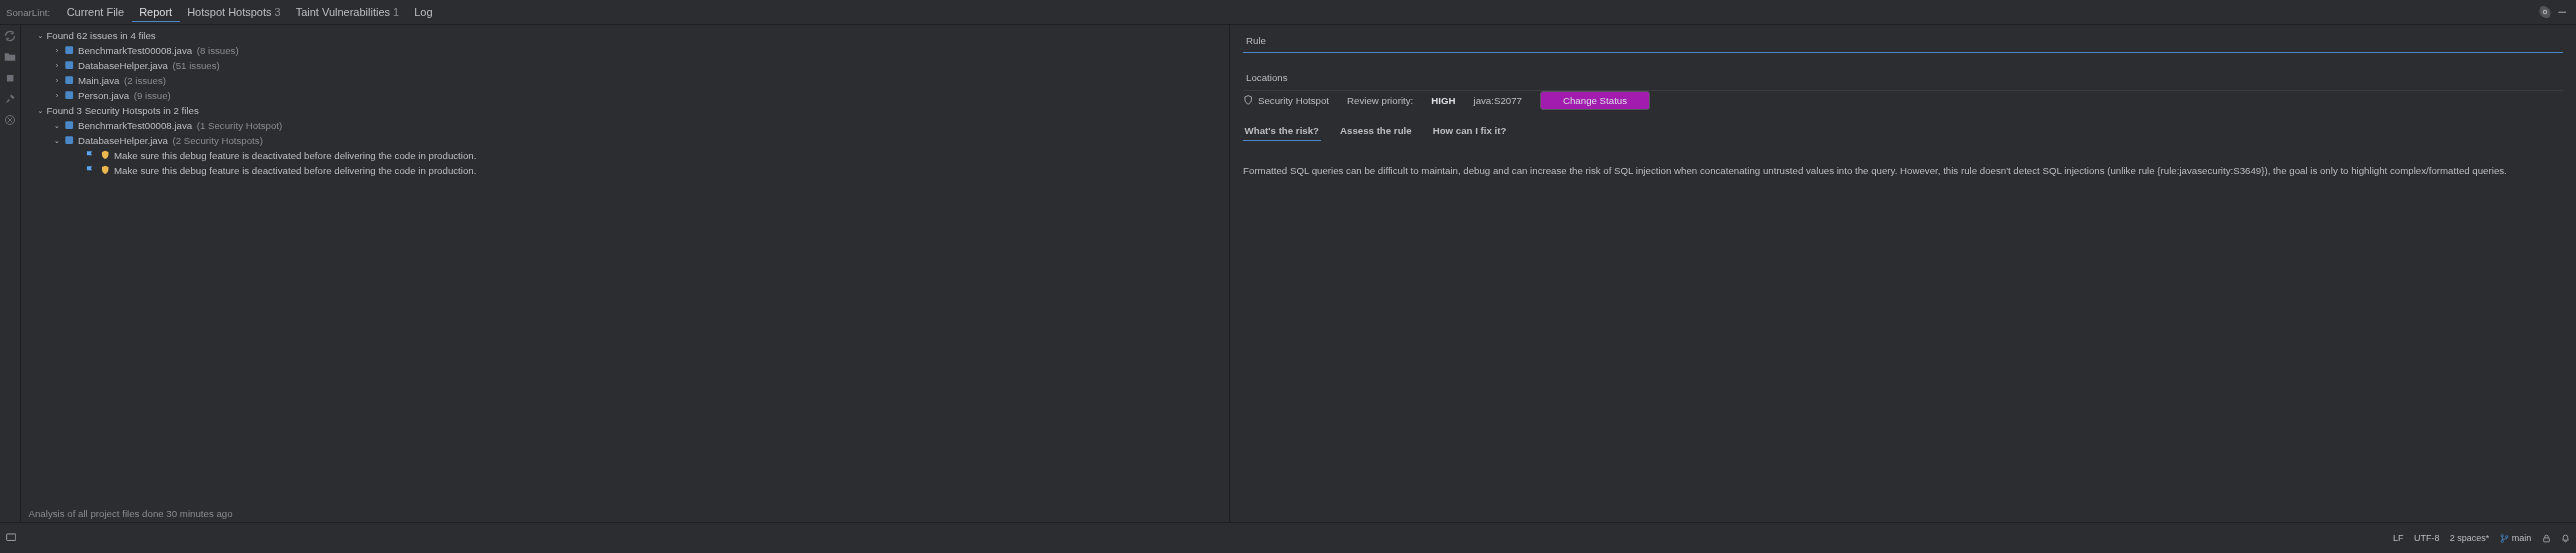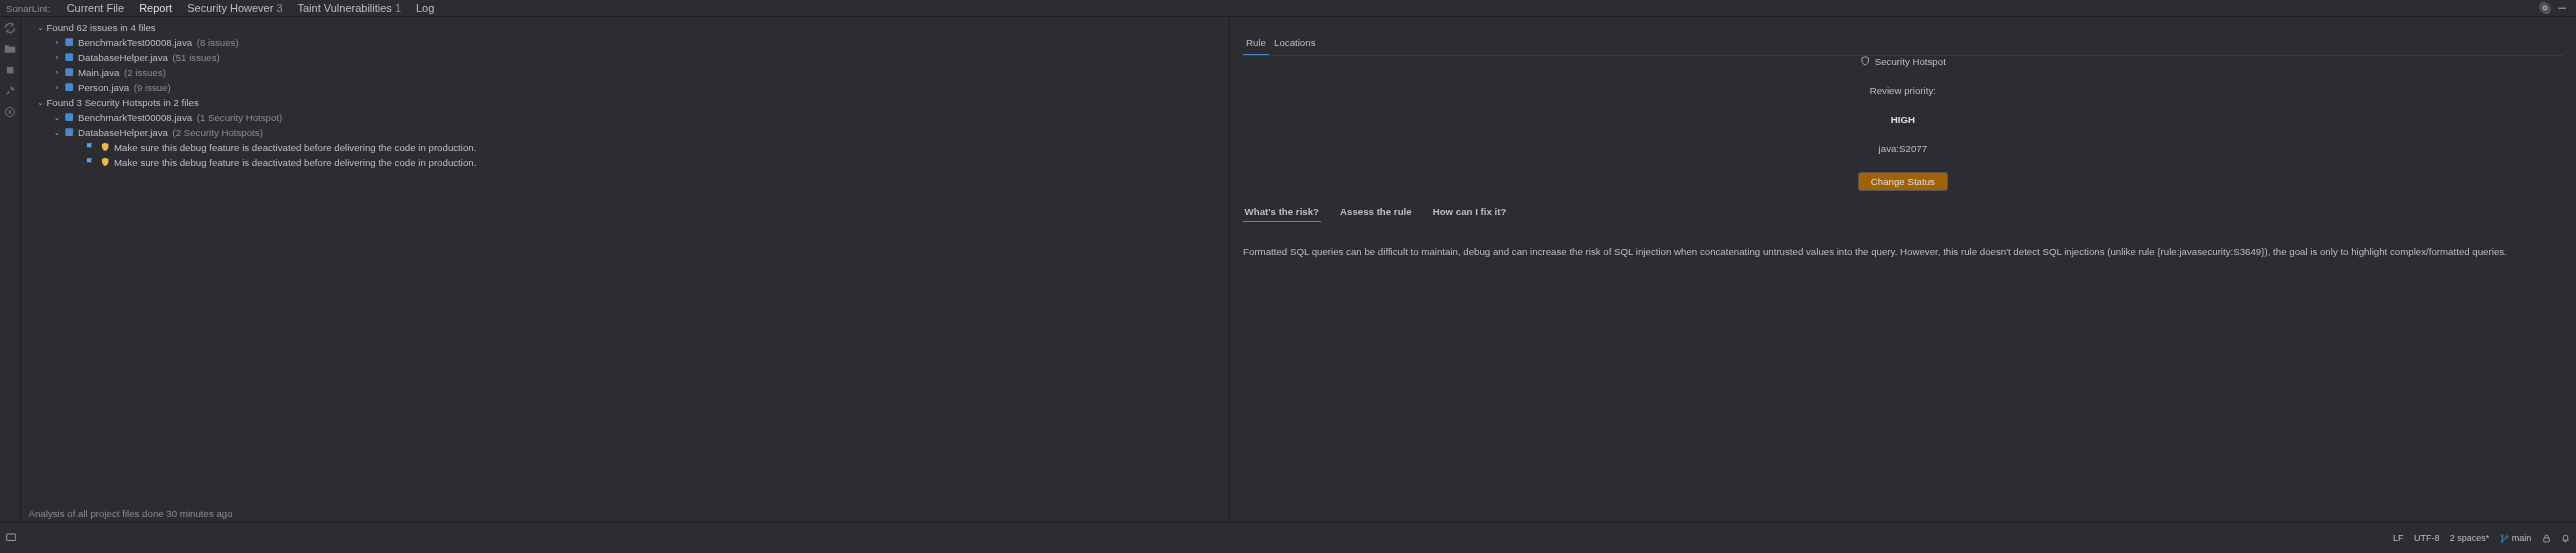--- a/index.html
+++ b/index.html
@@ -12,21 +12,21 @@
   width: 2576px;
   overflow: hidden;
   display: flex;
   flex-direction: column;
 }
 .toolbar {
   display: flex;
   align-items: center;
   background: #2b2d30;
   border-bottom: 0.7px solid #1e1f22;
-  height: 17px;
+  height: 25px;
   padding: 0 6px;
 }
 .toolbar-label {
   color: #8a8c92;
   margin-right: 9px;
 }
 .tab-btn {
   background: transparent;
   border: none;
   color: #bcbec4;
@@ -116,23 +116,24 @@
   background: #1e1f22;
 }
 .detail-panel {
   flex: 1;
   display: flex;
   flex-direction: column;
   padding: 0 13.4px;
 }
 .detail-tabs {
   display: flex;
-  gap: 2px;
+  gap: 13px;
   border-bottom: 0.7px solid #3a3c40;
-  margin-top: 14px;
+  margin-top: 4px;
+  flex-direction: column;
 }
 .detail-tab {
   color: #bcbec4;
   padding: 6px 3px;
   cursor: pointer;
   border-bottom: 1.5px solid transparent;
 }
 .detail-tab.active {
   border-bottom: 1.5px solid #4a88c7;
 }
@@ -140,34 +141,33 @@
   font-size: 12.7px;
   font-weight: 600;
   color: #dcdfe5;
   margin: 10.4px 0 7.5px 0;
 }
 .rule-meta {
   display: flex;
   align-items: center;
   gap: 18px;
   margin-bottom: 10.4px;
-  flex-direction: column;
 }
 .meta-item {
   display: inline-flex;
   align-items: center;
   gap: 4.5px;
   color: #bcbec4;
 }
 .priority-high { color: #dcdfe5; font-weight: 600; }
 .change-status-btn {
-  background: #a16207;
+  background: #a21caf;
   border: 0.7px solid #555658;
   color: #dcdfe5;
-  padding: 3px 12px;
+  padding: 3px 22px;
   border-radius: 3px;
   cursor: pointer;
   font-size: 9.7px;
 }
 .sub-tabs {
   display: flex;
   gap: 18px;
   margin-bottom: 23px;
 }
 .sub-tab {
@@ -202,21 +202,21 @@
 
 <div class="toolbar">
   <span class="toolbar-label">SonarLint:</span>
   <button class="tab-btn">
       <span>Current File</span>
     </button>
   <button class="tab-btn active">
       <span>Report</span>
     </button>
   <button class="tab-btn">
-      <span>Security However</span>
+      <span>Hotspot Hotspots</span>
       <span class="tab-badge">3</span>
     </button>
   <button class="tab-btn">
       <span>Taint Vulnerabilities</span>
       <span class="tab-badge">1</span>
     </button>
   <button class="tab-btn">
       <span>Log</span>
     </button>
   <span class="toolbar-spacer"></span>

